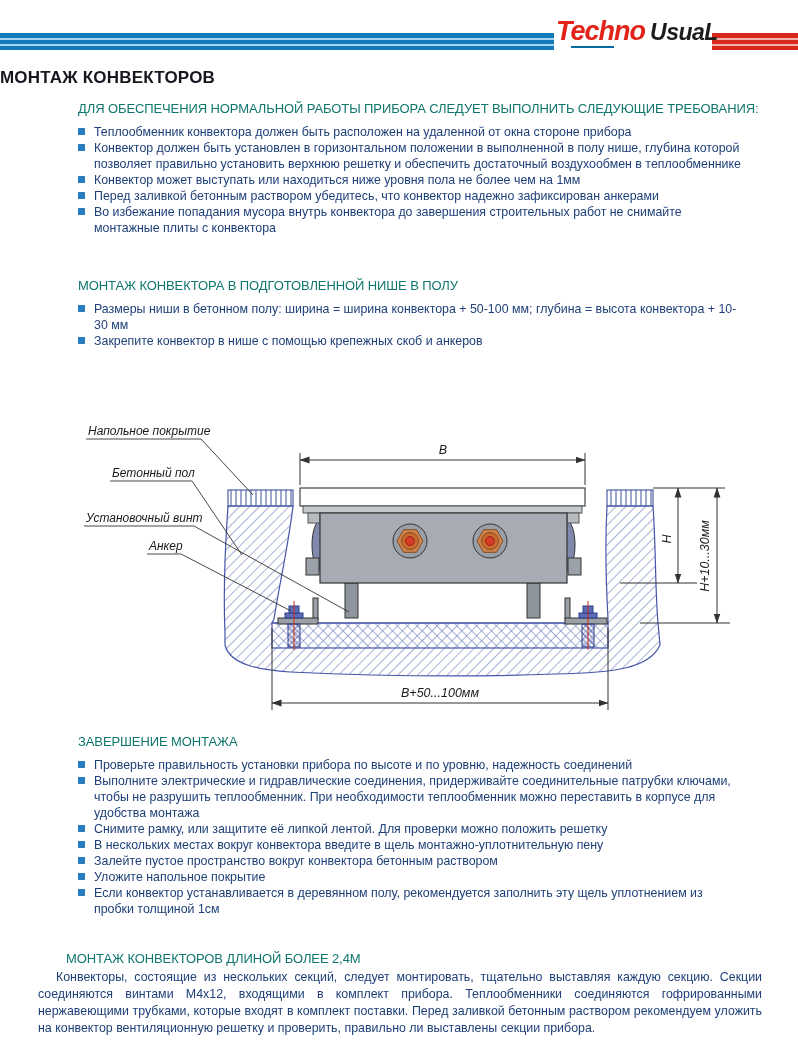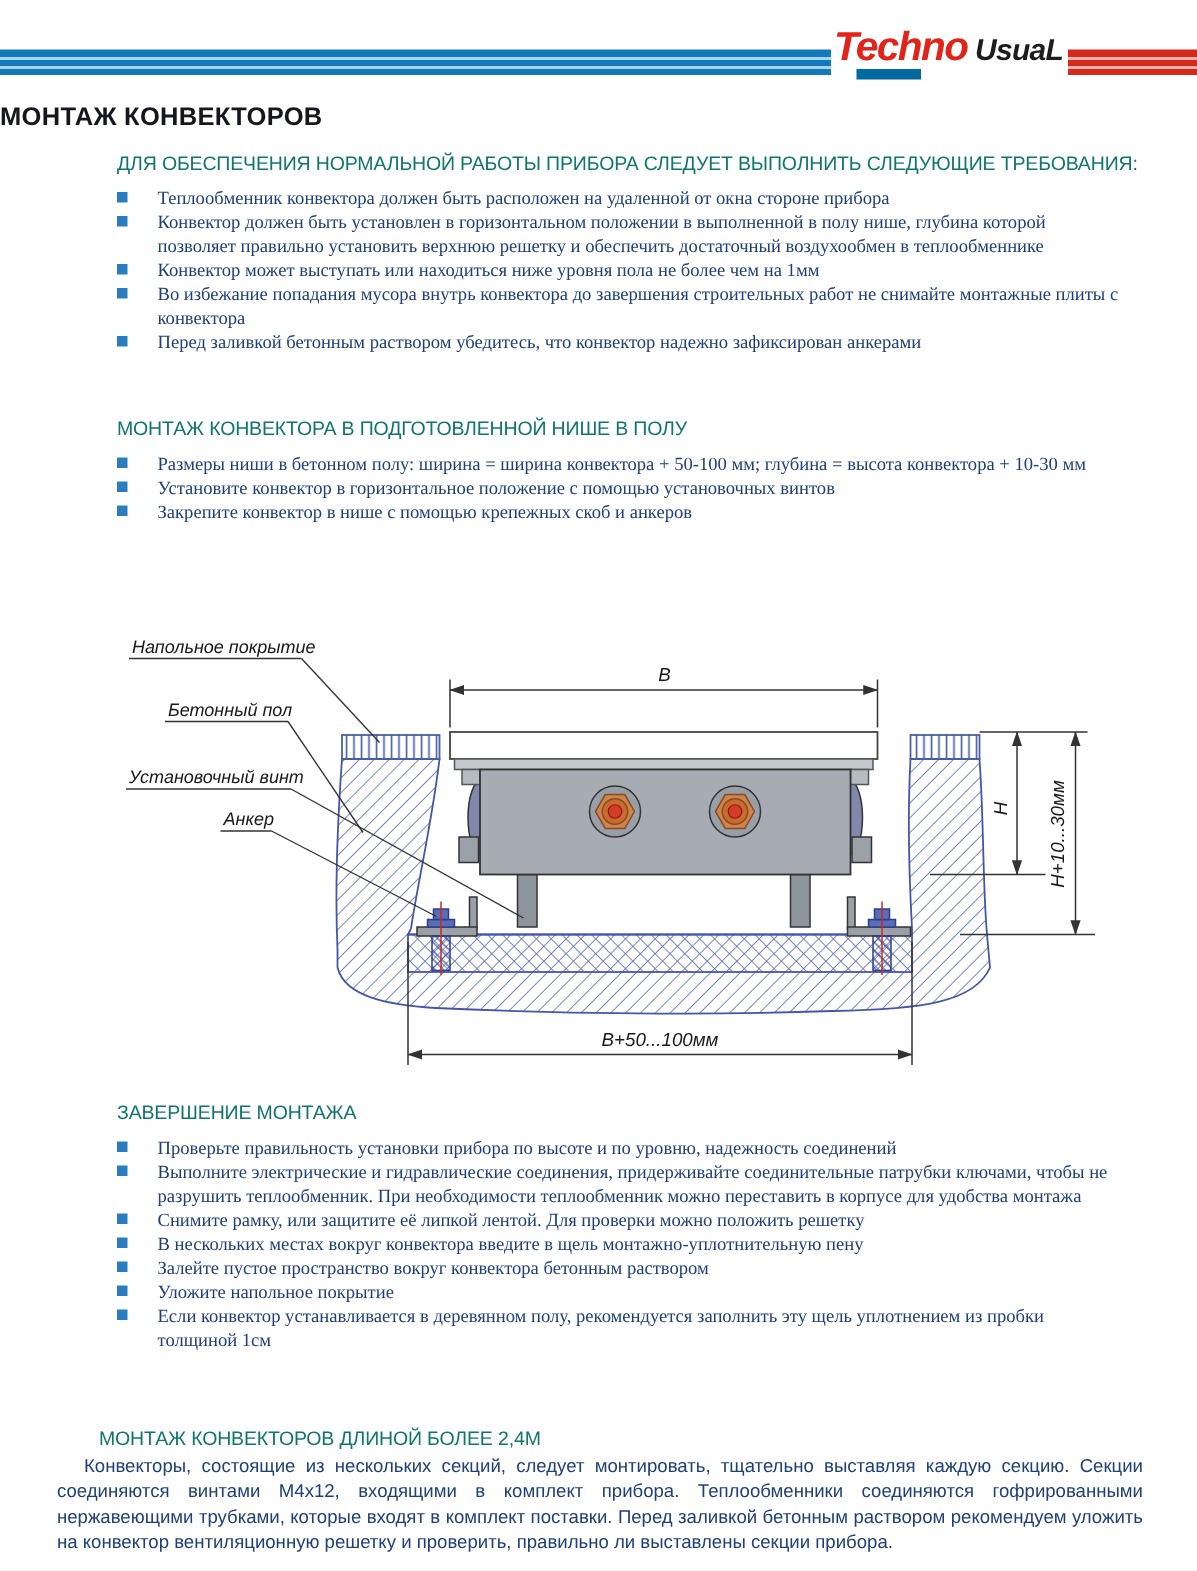--- a/index.html
+++ b/index.html
@@ -6,28 +6,28 @@
   .page{position:relative;width:798px;height:1047px;margin:0 auto;background:#ffffff;overflow:hidden;
         font-family:"Liberation Sans",sans-serif;}
   
   .stripe{position:absolute;height:17px;}
   .stripe.blue{left:0;top:33px;width:554px;
      background:linear-gradient(to bottom,#1279bb 0 5px,#a5d4ee 5px 7px,#1279bb 7px 11px,#a5d4ee 11px 13px,#1279bb 13px 17px);}
   .stripe.red{left:712px;top:33px;width:86px;
      background:linear-gradient(to bottom,#d6281c 0 5px,#f2b3ad 5px 7px,#d6281c 7px 11px,#f2b3ad 11px 13px,#d6281c 13px 17px);}
   .logo{position:absolute;left:556px;top:16px;width:156px;height:42px;white-space:nowrap;}
   .logo .techno{font-style:italic;font-weight:bold;font-size:27px;color:#e2231a;letter-spacing:-1px;}
-  .logo .techno .ul{border-bottom:7px solid #0369a1;padding-bottom:0px;}
-  .logo .usual{font-style:italic;font-weight:bold;font-size:20px;color:#1d1d1d;margin-left:5px;letter-spacing:-0.5px;}
+  .logo .techno .ul{border-bottom:2px solid #0369a1;padding-bottom:0px;}
+  .logo .usual{font-style:italic;font-weight:bold;font-size:23px;color:#1d1d1d;margin-left:5px;letter-spacing:-0.5px;}
   
   .title{position:absolute;left:0;top:68px;width:100%;
          font-size:17px;font-weight:bold;color:#16161f;letter-spacing:0.2px;}
   .sec-head{position:absolute;left:78px;width:690px;font-size:13px;font-weight:normal;color:#0f766e;letter-spacing:-0.1px;}
   .blist{position:absolute;left:78px;width:668px;list-style:none;margin:0;padding:0;}
-  .blist li{display:flex;gap:20px;font-size:12.4px;line-height:16px;color:#1e3f78;font-family:Liberation Serif, serif;}
+  .blist li{display:flex;gap:9px;font-size:12.4px;line-height:16px;color:#1e3f78;}
   .blist .sq{flex:0 0 auto;width:7px;height:7px;margin-top:4px;background:#2a7ec0;}
   .para{position:absolute;left:38px;top:969px;width:724px;font-size:12.4px;line-height:17px;
         color:#1e3f78;text-align:justify;text-indent:18px;margin:0;}
   
   .diagram{position:absolute;left:75px;top:423px;width:660px;height:300px;}
   .diagram text{font-family:"Liberation Sans",sans-serif;}
   .callout{font-style:italic;font-size:12px;fill:#1a1a1a;}
   .dimtxt{font-style:italic;font-size:12.5px;fill:#1a1a1a;}
 </style>
 </head>
@@ -52,37 +52,33 @@
     <li>
         <span class="sq"></span>
         <span>Конвектор должен быть установлен в горизонтальном положении в выполненной в полу нише, глубина которой позволяет правильно установить верхнюю решетку и обеспечить достаточный воздухообмен в теплообменнике</span>
       </li>
     <li>
         <span class="sq"></span>
         <span>Конвектор может выступать или находиться ниже уровня пола не более чем на 1мм</span>
       </li>
     <li>
         <span class="sq"></span>
+        <span>Перед заливкой бетонным раствором убедитесь, что конвектор надежно зафиксирован анкерами</span>
+      </li>
+    <li>
+        <span class="sq"></span>
         <span>Во избежание попадания мусора внутрь конвектора до завершения строительных работ не снимайте монтажные плиты с конвектора</span>
-      </li>
-    <li>
-        <span class="sq"></span>
-        <span>Перед заливкой бетонным раствором убедитесь, что конвектор надежно зафиксирован анкерами</span>
       </li>
   </ul>
 
   <div class="sec-head" style="top:278px">МОНТАЖ КОНВЕКТОРА В ПОДГОТОВЛЕННОЙ НИШЕ В ПОЛУ</div>
   <ul class="blist" style="top:301px">
     <li>
         <span class="sq"></span>
         <span>Размеры ниши в бетонном полу: ширина = ширина конвектора + 50-100 мм; глубина = высота конвектора + 10-30 мм</span>
-      </li>
-    <li>
-        <span class="sq"></span>
-        <span>Установите конвектор в горизонтальное положение с помощью установочных винтов</span>
       </li>
     <li>
         <span class="sq"></span>
         <span>Закрепите конвектор в нише с помощью крепежных скоб и анкеров</span>
       </li>
   </ul>
 
   <svg class="diagram" viewBox="0 0 660 300">
     <defs>
       <pattern id="hatchA" width="7" height="7" patternUnits="userSpaceOnUse" patternTransform="rotate(45)">

